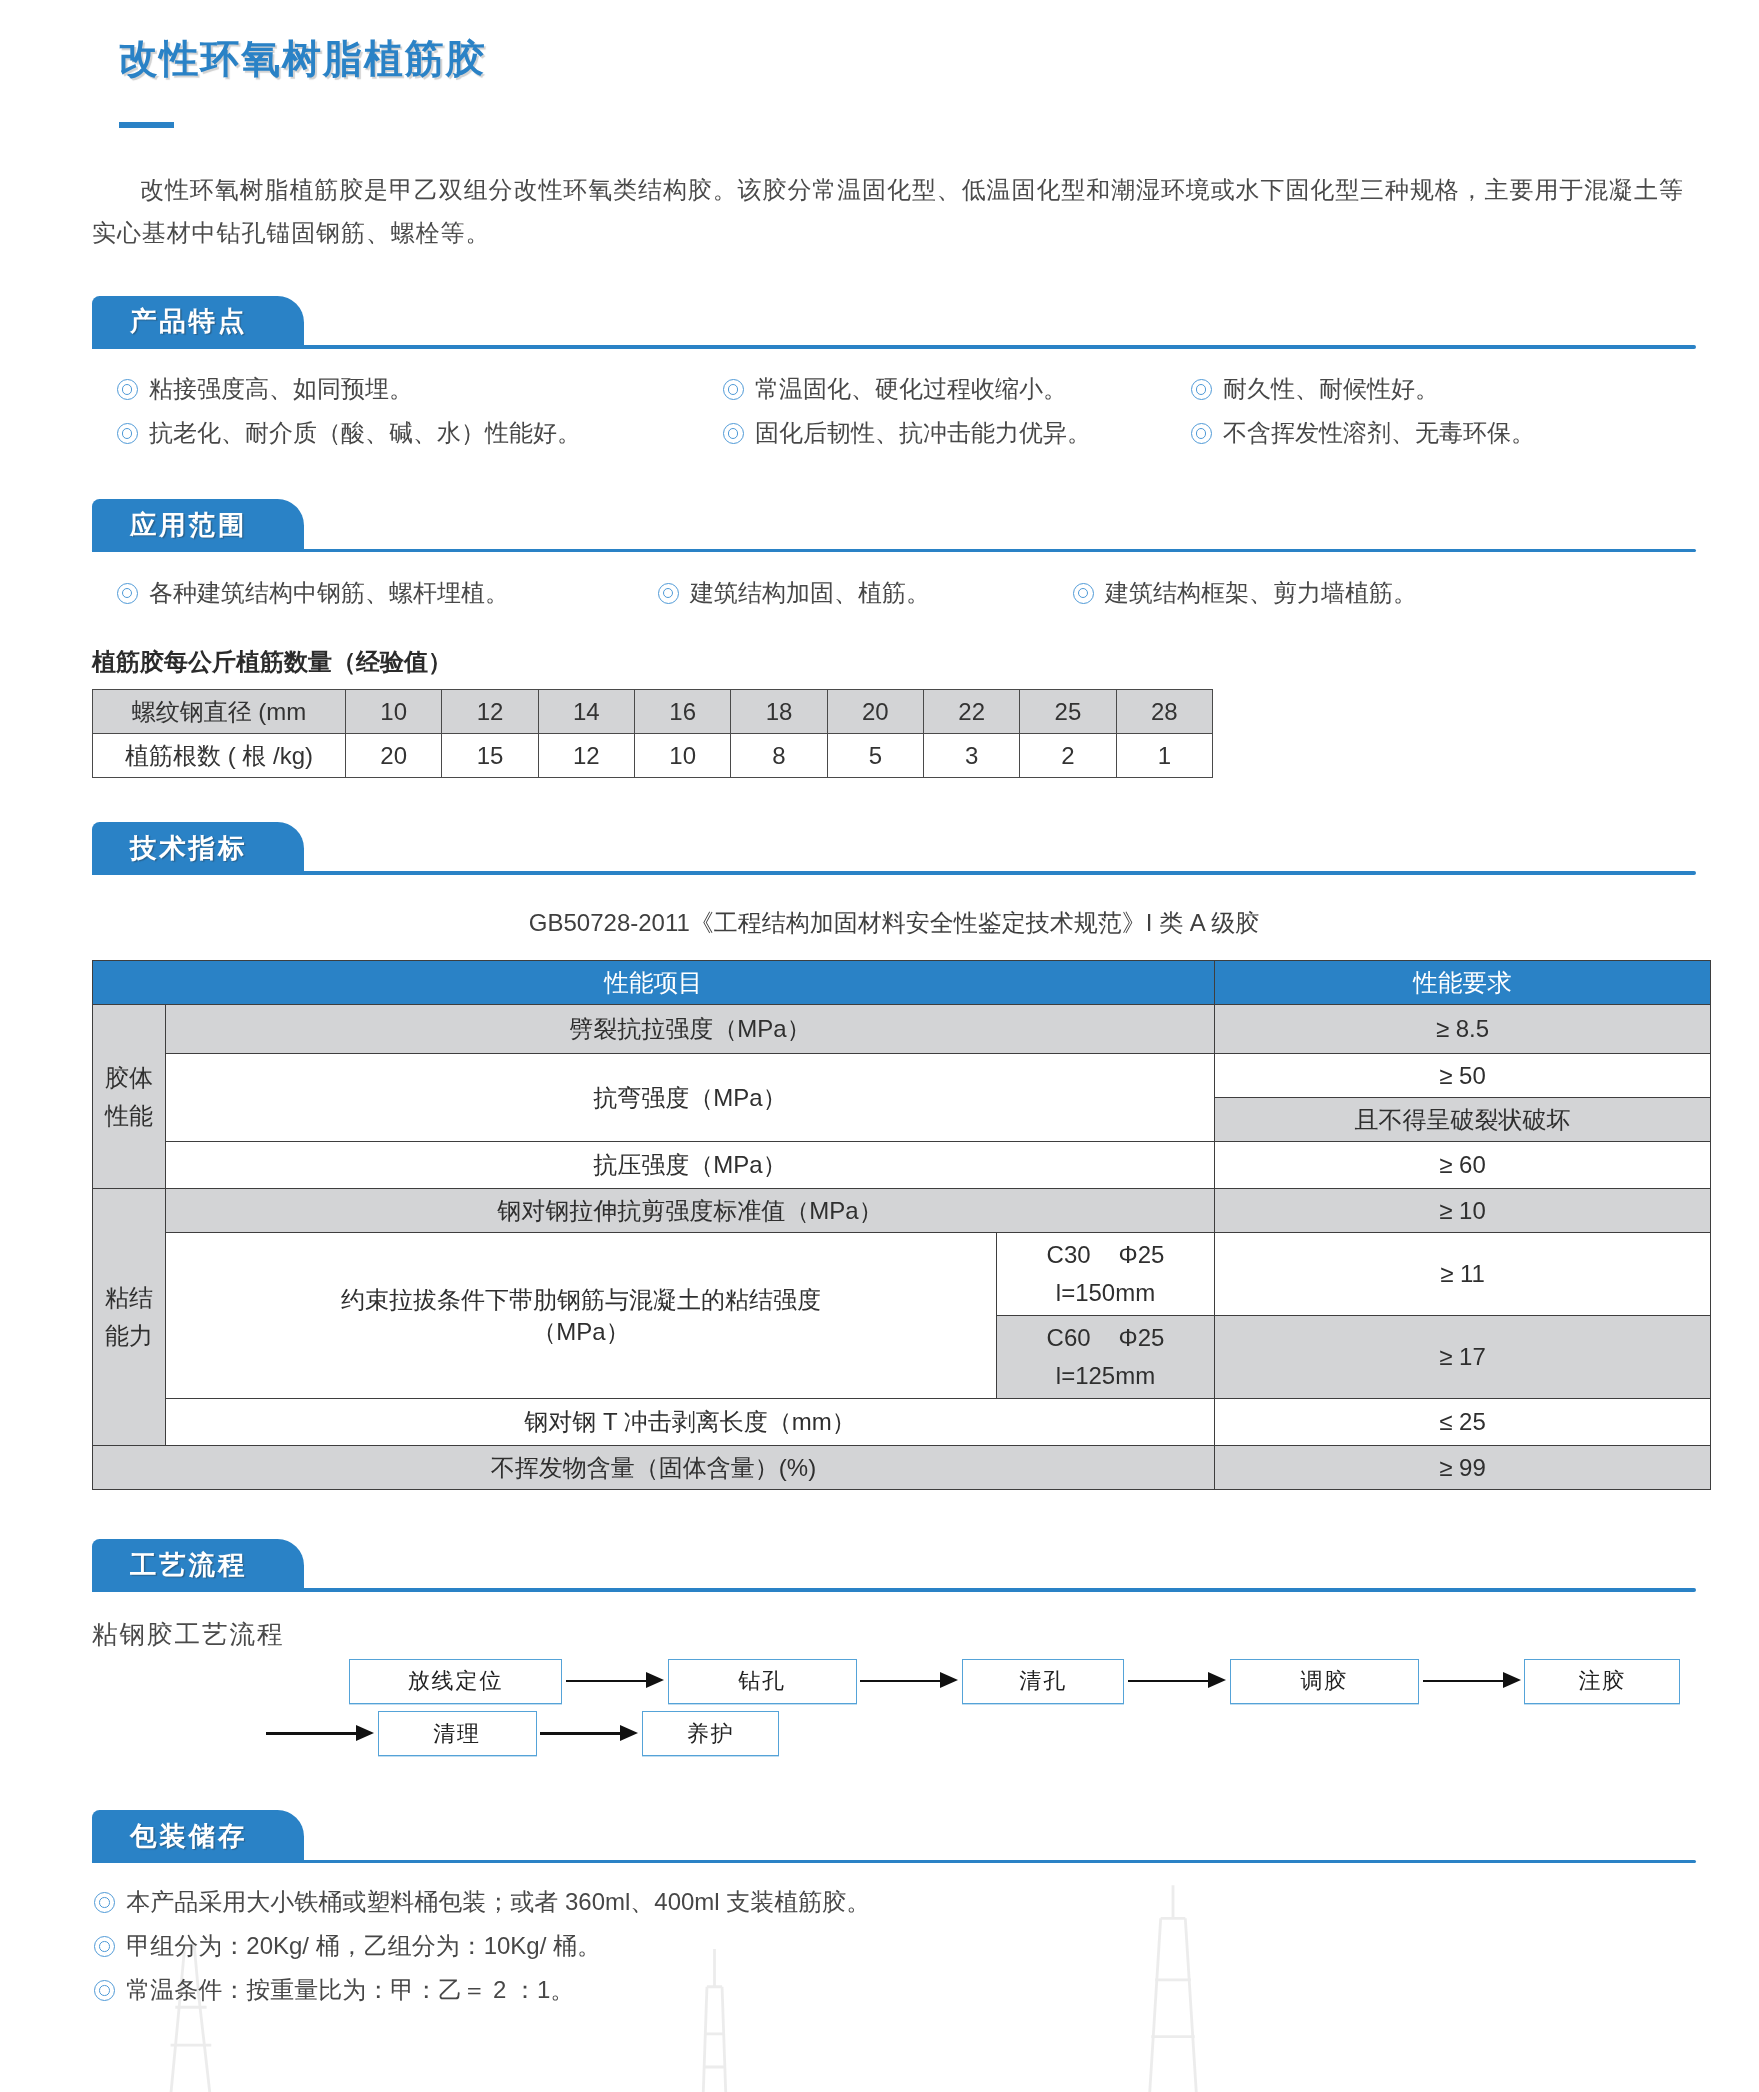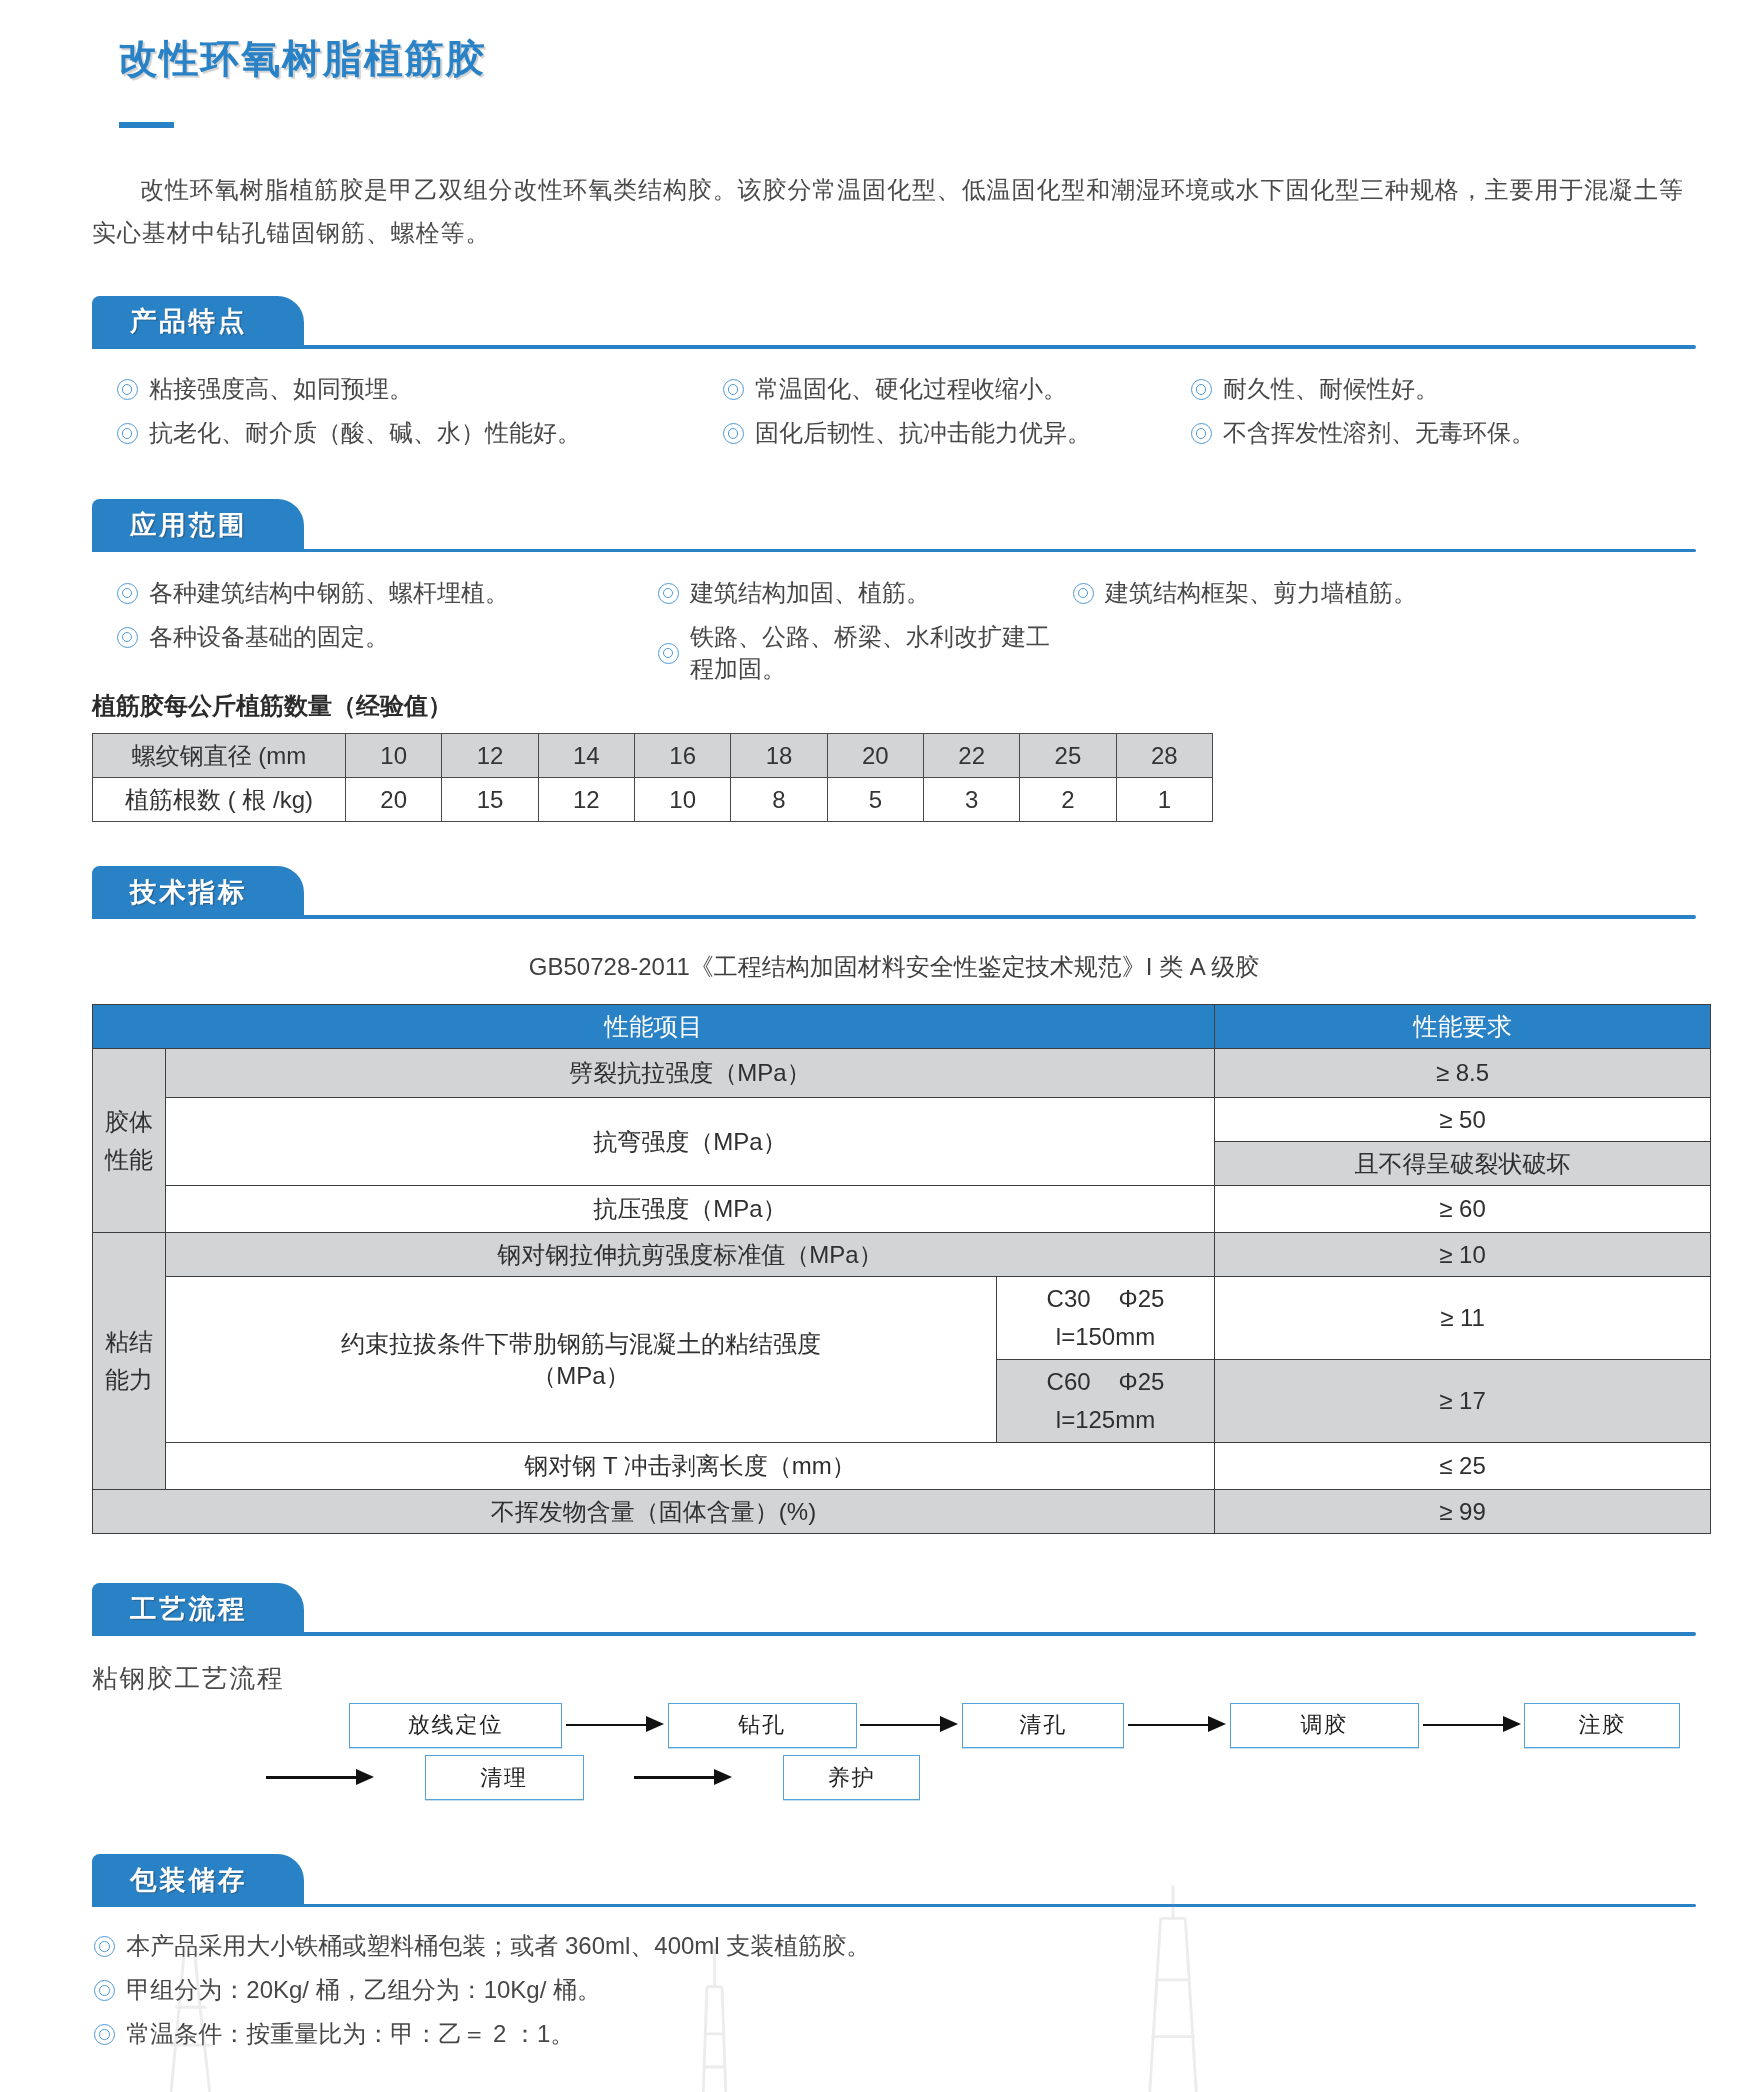--- a/index.html
+++ b/index.html
@@ -59,21 +59,21 @@
   .spec-table .gray{background:var(--gray-cell);}
   .spec-table tr.head td{background:var(--blue);color:#fff;font-size:24.6px;height:44px;
                  border-color:var(--t-border);}
   .vtext{display:inline-block;width:53px;line-height:38px;}
   .cond-top{display:flex;justify-content:center;gap:28px;}
   .cond div{line-height:38px;}
 
   
   .flow-sub{margin-top:24.6px;font-size:25.6px;color:#4a4a4a;letter-spacing:1.9px;}
   .flow-row{display:flex;align-items:center;height:47px;margin-top:5.7px;}
-  .flow-row.r2{margin-top:5.7px;gap:47px;}
+  .flow-row.r2{margin-top:5.7px;}
   .fbox{height:45px;border:1.9px solid var(--light-blue);background:#fff;color:#222;
         display:flex;align-items:center;justify-content:center;font-size:22px;
         letter-spacing:1.9px;flex:none;box-shadow:0 0.9px 0 rgba(85,163,216,.4);}
   .arrow{position:relative;width:81px;height:2.8px;background:#111;margin:0 3.8px;flex:none;}
   .arrow::after{content:'';position:absolute;right:-17px;top:-7.6px;width:0;height:0;
         border-left:18px solid #111;border-top:8.5px solid transparent;
         border-bottom:8.5px solid transparent;}
 
   
   .pack-list{margin:23px 0 0 1.9px;}
@@ -137,30 +137,20 @@
           <span class="bullet"></span>
           <span>各种建筑结构中钢筋、螺杆埋植。</span>
         </div>
       <div class="b-cell c2">
           <span class="bullet"></span>
           <span>建筑结构加固、植筋。</span>
         </div>
       <div class="b-cell">
           <span class="bullet"></span>
           <span>建筑结构框架、剪力墙植筋。</span>
-        </div>
-    </div>
-    <div class="b-row">
-      <div class="b-cell c1">
-          <span class="bullet"></span>
-          <span>各种设备基础的固定。</span>
-        </div>
-      <div class="b-cell c2">
-          <span class="bullet"></span>
-          <span>铁路、公路、桥梁、水利改扩建工程加固。</span>
         </div>
     </div>
   </div>
 
   <div class="tbl-caption">植筋胶每公斤植筋数量（经验值）</div>
   <table class="rebar-table">
     <colgroup>
       <col style="width:253px">
         <col>
         <col>

